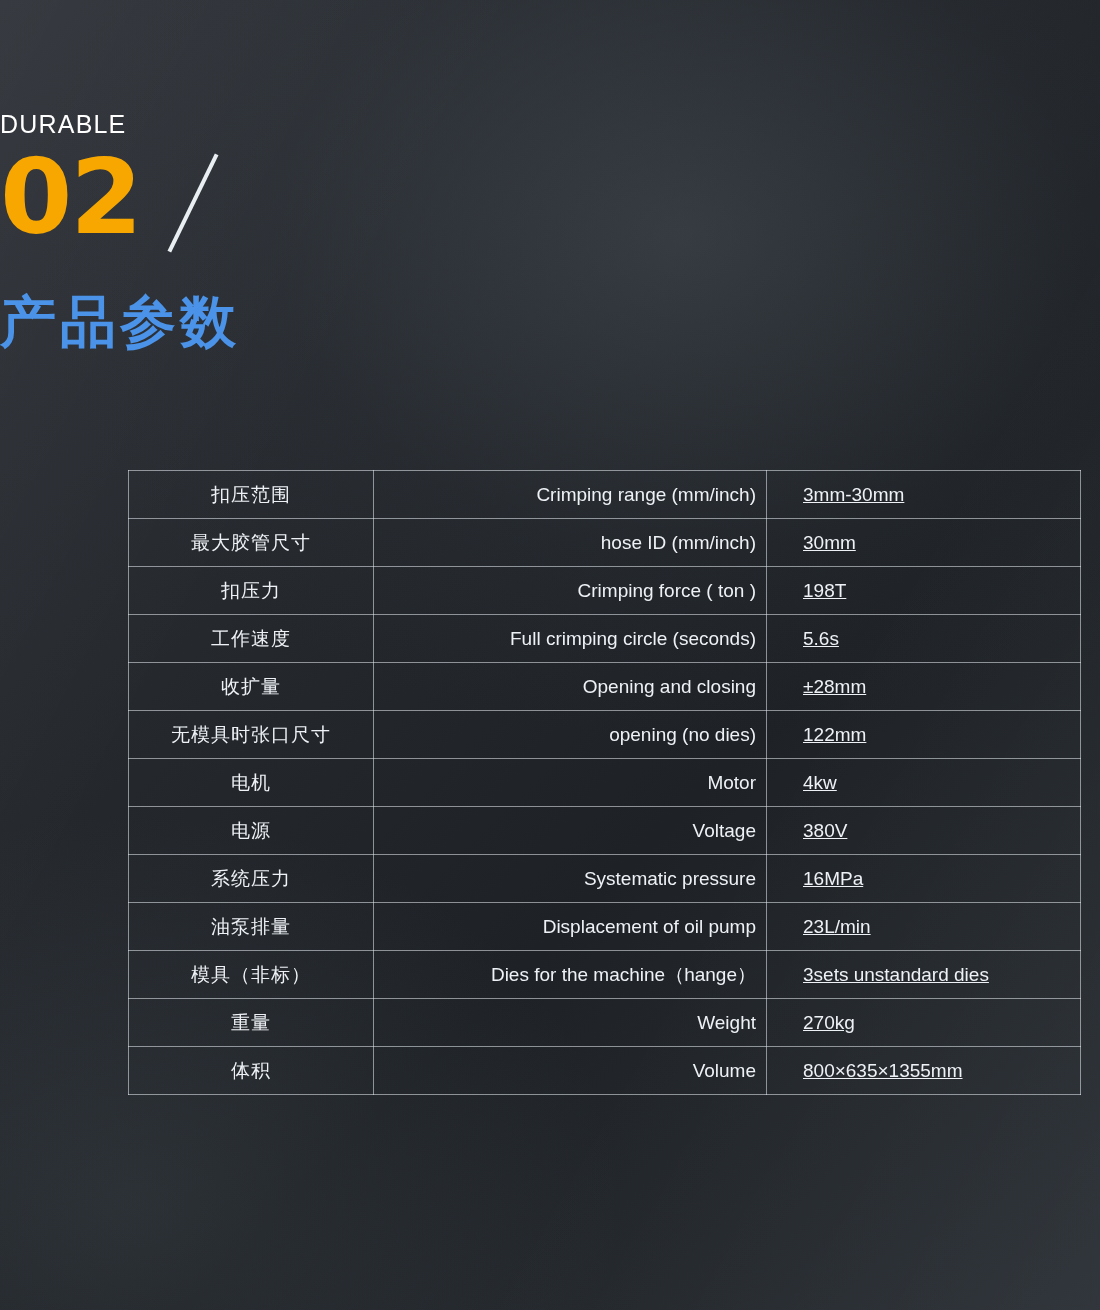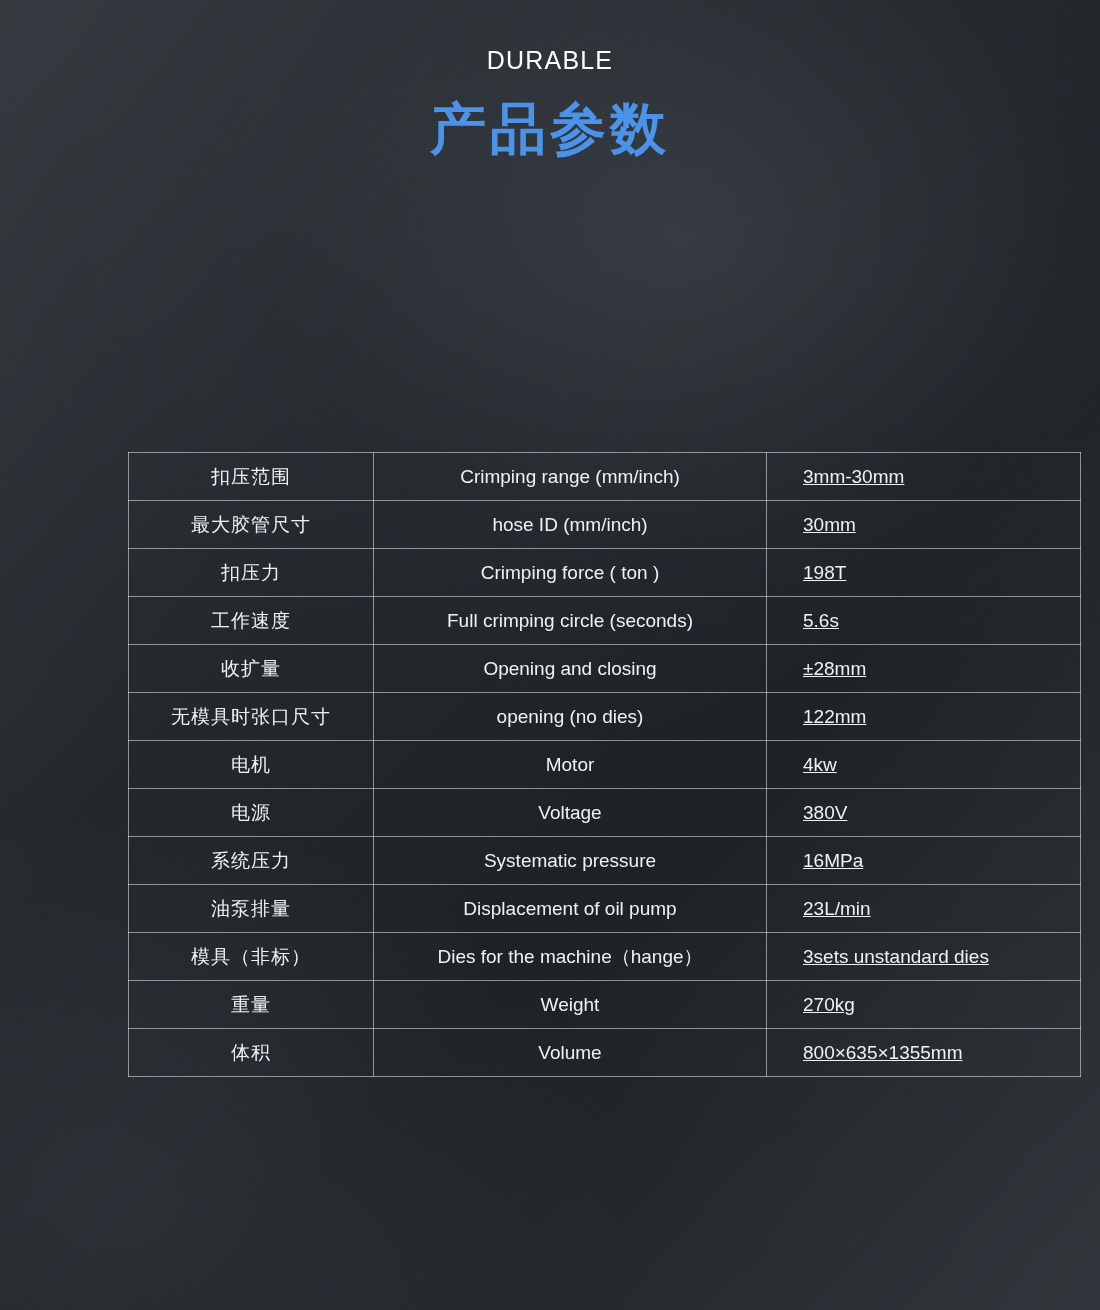--- a/index.html
+++ b/index.html
@@ -29,22 +29,22 @@
     left: 0; top: 0; right: 0; bottom: 0;
     background:
       linear-gradient(118deg, rgba(255,255,255,0.035) 0%, rgba(255,255,255,0) 30%),
       linear-gradient(300deg, rgba(255,255,255,0.03) 0%, rgba(255,255,255,0) 35%);
     pointer-events: none;
   }
 
   
   .header {
     position: relative;
-    text-align: center;
-    padding-top: 48px;
+    text-align: left;
+    padding-top: 112px;
   }
   .durable {
     color: #ffffff;
     font-size: 25px;
     letter-spacing: 1.2px;
     font-weight: 400;
     line-height: 1;
     margin: 0 0 4px 0;
     font-family: "Liberation Sans", sans-serif;
   }
@@ -72,29 +72,29 @@
     background: #e9eef3;
     transform: rotate(26deg);
     transform-origin: center;
   }
   .cn-title {
     color: #4a93e8;
     font-size: 56px;
     font-weight: 700;
     letter-spacing: 4px;
     line-height: 1.2;
-    margin-top: 22px;
+    margin-top: 35px;
     font-family: "DejaVu Sans", "Liberation Sans", sans-serif;
   }
 
   
   .table-wrap {
     position: absolute;
     left: 128px;
-    top: 452px;
+    top: 470px;
     width: 884px;
   }
   table.spec {
     border-collapse: collapse;
     width: 884px;
     table-layout: fixed;
   }
   table.spec tr {
     height: 48px;
   }
@@ -108,37 +108,41 @@
   }
   td.col-cn {
     width: 232px;
     text-align: center;
     padding: 0 6px;
     letter-spacing: 1px;
     font-family: "DejaVu Sans", "Liberation Sans", sans-serif;
   }
   td.col-en {
     width: 372px;
-    text-align: center;
+    text-align: right;
     padding: 0 10px;
   }
   td.col-val {
     width: 276px;
     text-align: left;
     padding-left: 36px;
     text-decoration: underline;
   }
 </style>
 </head>
 <body>
 
 <div class="page">
 
   <div class="header">
     <div class="durable">DURABLE</div>
+    <div class="bignum-wrap">
+      <span class="bignum">02</span>
+      <span class="slash"></span>
+    </div>
     <div class="cn-title">产品参数</div>
   </div>
 
   <div class="table-wrap">
     <table class="spec">
       <tbody>
         <tr>
           <td class="col-cn">扣压范围</td>
           <td class="col-en">Crimping range (mm/inch)</td>
           <td class="col-val">3mm-30mm</td>

